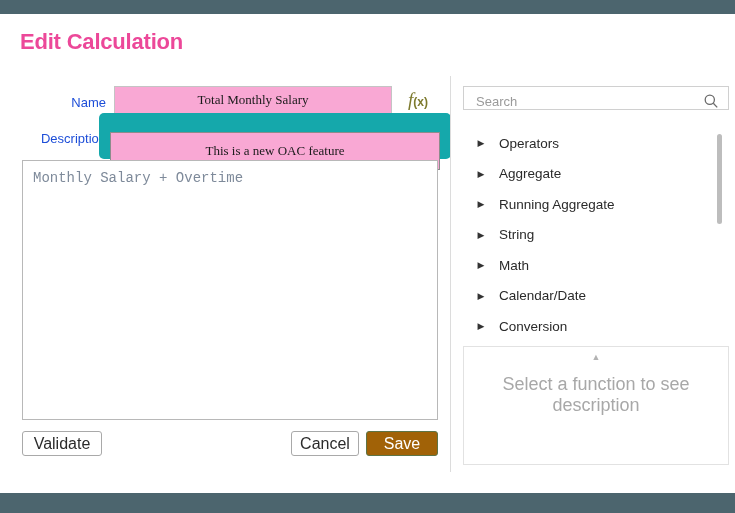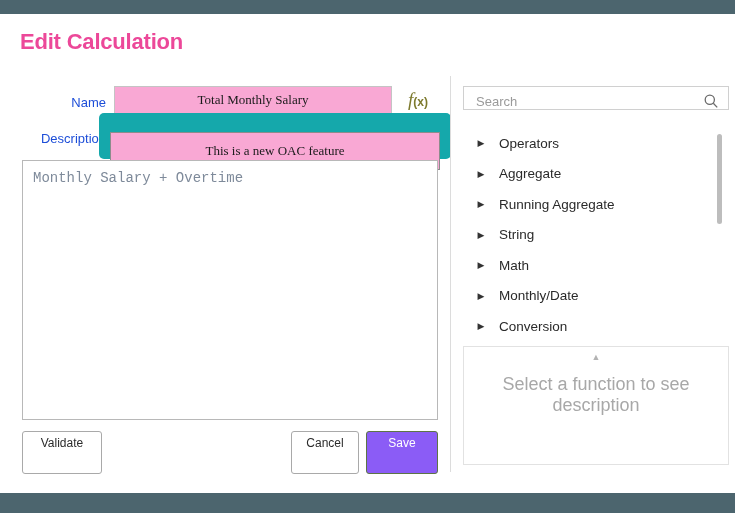--- a/index.html
+++ b/index.html
@@ -107,39 +107,39 @@
     font-size: 14px;
     line-height: 18px;
     color: #7e8a9a;
     white-space: pre-wrap;
     overflow: hidden;
   }
 
   
   .btn {
     position: absolute;
-    height: 43px;
+    height: 25px;
     border-radius: 3px;
     font-family: "Liberation Sans", sans-serif;
-    font-size: 12px;
+    font-size: 16px;
     line-height: 23px;
     text-align: center;
     cursor: pointer;
     user-select: none;
   }
   .btn-outline {
     background: #ffffff;
     border: 1px solid #a9a9a9;
     color: #2b2b2b;
   }
   .btn-validate { left: 22px; top: 431px; width: 80px; }
   .btn-cancel   { left: 291px; top: 431px; width: 68px; }
   .btn-save {
     left: 366px; top: 431px; width: 72px;
-    background: #8b5cf6;
+    background: #a16207;
     border: 1px solid #5d7446;
     color: #ffffff;
   }
 
   
   .divider {
     position: absolute;
     left: 450px; top: 76px;
     width: 1px; height: 396px;
     background: #dcdcdc;
@@ -302,21 +302,21 @@
       <div class="cat-item">
         <span class="cat-arrow">▶</span>
         <span class="cat-label">String</span>
       </div>
       <div class="cat-item">
         <span class="cat-arrow">▶</span>
         <span class="cat-label">Math</span>
       </div>
       <div class="cat-item">
         <span class="cat-arrow">▶</span>
-        <span class="cat-label">Monthly/Date</span>
+        <span class="cat-label">Calendar/Date</span>
       </div>
       <div class="cat-item">
         <span class="cat-arrow">▶</span>
         <span class="cat-label">Conversion</span>
       </div>
     </div>
 
     <div class="scroll-track">
       <div class="scroll-thumb"></div>
     </div>

